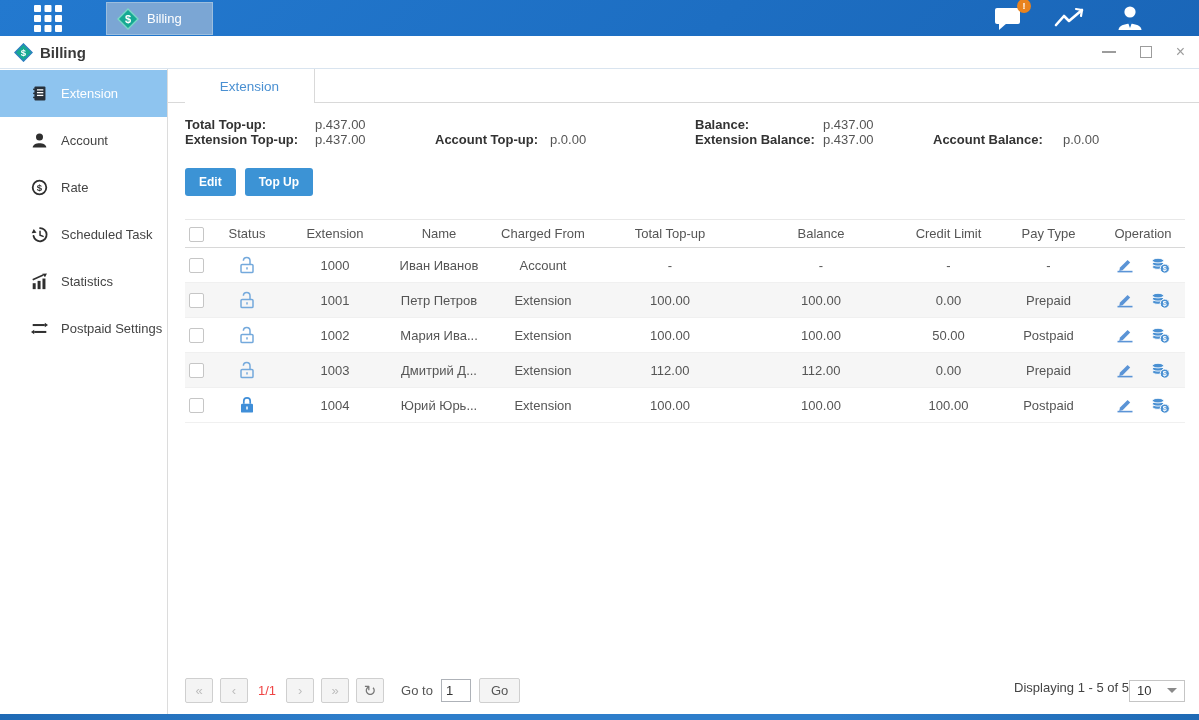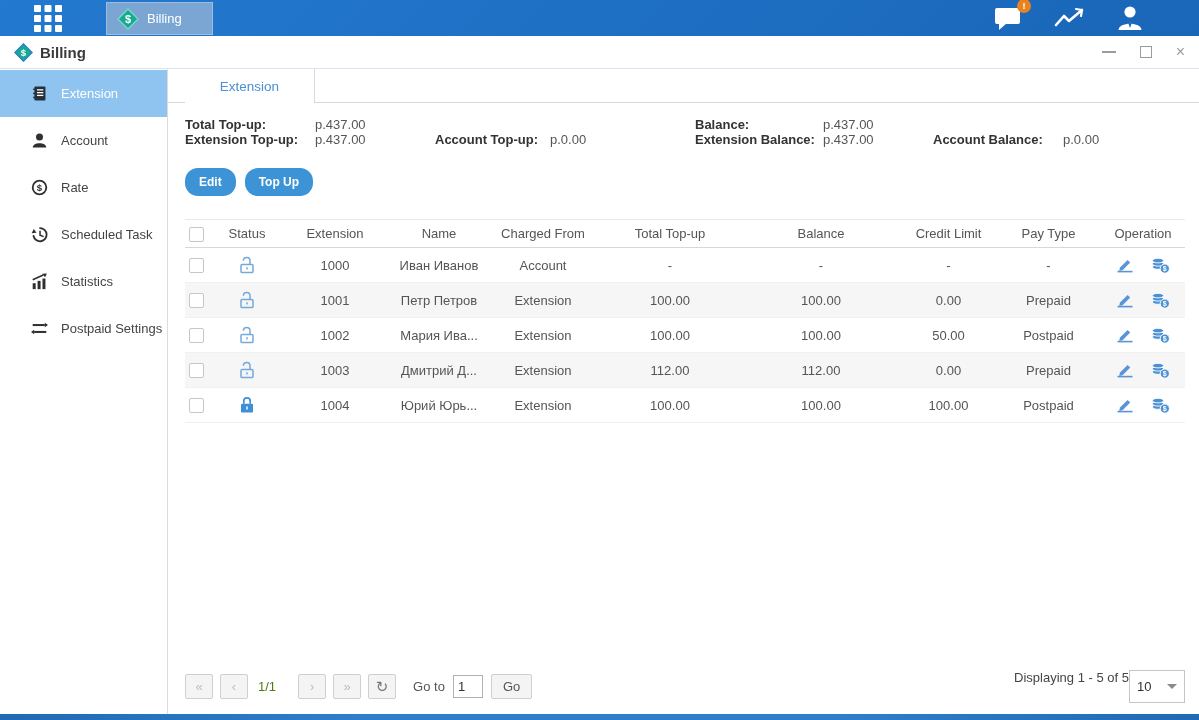--- a/index.html
+++ b/index.html
@@ -44,49 +44,49 @@
   .tab-rest { flex:1; border-bottom:1px solid #d9d9d9; }
 
   .summary { margin:14px 14px 0 17px; display:grid;
              grid-template-columns:130px 120px 115px 145px 128px 110px 130px 1fr;
              row-gap:0; font-size:13px; align-items:center; }
   .sum-label { font-weight:bold; color:#333; }
   .sum-value { color:#555; }
 
   .actions { margin:21px 0 0 17px; display:flex; gap:9px; }
   .btn-primary { background:#3c93d5; color:#fff; border:none; font-size:12px; font-weight:bold;
-                 padding:7px 14px; border-radius:13px; cursor:pointer; font-family:inherit; }
+                 padding:7px 14px; border-radius:3px; cursor:pointer; font-family:inherit; }
 
   .grid-table { margin:23px 14px 8px 17px; }
   table { width:100%; border-collapse:collapse; table-layout:fixed; }
   th { font-weight:normal; color:#555; font-size:13px; height:28px; text-align:center;
        border-top:1px solid #e8e8e8; border-bottom:1px solid #d8d8d8; }
   td { height:35px; text-align:center; font-size:13px; color:#555; border-bottom:1px solid #f0f0f0; }
   tbody tr:nth-child(even) { background:#f6f6f6; }
   th.col-cb, td.col-cb { text-align:left; padding-left:4px; }
   .cbx { display:inline-block; width:15px; height:15px; border:1px solid #c6c6c6; border-radius:2px;
          background:#fff; cursor:pointer; vertical-align:middle; }
   .op-icons { display:flex; justify-content:center; align-items:center; gap:17px; }
   .op-icons svg { cursor:pointer; }
   .lock { cursor:pointer; vertical-align:middle; }
 
   .pagination { margin:auto 14px 11px 17px; display:flex; align-items:center; flex:0 0 auto; }
   .pg-btn { width:28px; height:25px; border:1px solid #cfcfcf; background:#f4f4f4; border-radius:2px;
             display:flex; align-items:center; justify-content:center; color:#bdbdbd; font-size:13px;
             cursor:pointer; margin-right:7px; }
   .pg-btn.dark { color:#777; font-size:15px; }
-  .pg-ind { color:#4d7c0f; font-size:13px; margin:0 22px 0 3px; }
+  .pg-ind { color:#ef4444; font-size:13px; margin:0 10px 0 3px; }
   .goto-label { color:#555; font-size:13px; margin:0 8px 0 10px; }
   .goto-input { width:30px; height:23px; border:1px solid #aeb2b8; font-size:13px; padding:0 4px;
                 font-family:inherit; color:#333; }
   .go-btn { margin-left:8px; height:25px; padding:0 11px; border:1px solid #cfcfcf; background:#f4f4f4;
             border-radius:2px; font-size:13px; color:#555; cursor:pointer; font-family:inherit; }
   .pg-right { margin-left:auto; display:flex; align-items:flex-start; }
   .displaying { color:#444; font-size:13px; }
-  .page-size { width:56px; height:33px; border:1px solid #c5c5c5; background:#fff; display:flex;
+  .page-size { width:56px; height:22px; border:1px solid #c5c5c5; background:#fff; display:flex;
                align-items:center; justify-content:space-between; padding:0 7px; font-size:13px;
                color:#333; cursor:pointer; }
   .caret-down { width:0; height:0; border-left:5px solid transparent; border-right:5px solid transparent;
                 border-top:5px solid #8a8a8a; }
 
   .bottom-strip { height:6px; background:linear-gradient(90deg,#1f6ab5,#2e7ecb 30%,#2e7ecb 70%,#1f6ab5); flex:0 0 auto; }
 
   .badge { position:absolute; top:-6px; right:-7px; width:14px; height:14px; background:#e8831f;
            border-radius:50%; color:#fff; font-size:9px; font-weight:bold; display:flex;
            align-items:center; justify-content:center; }

